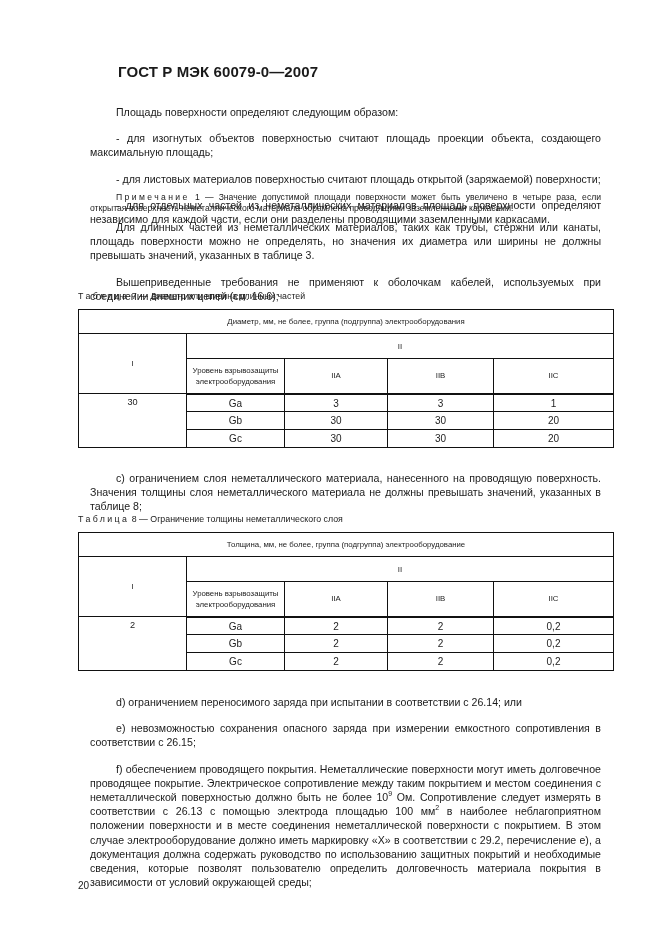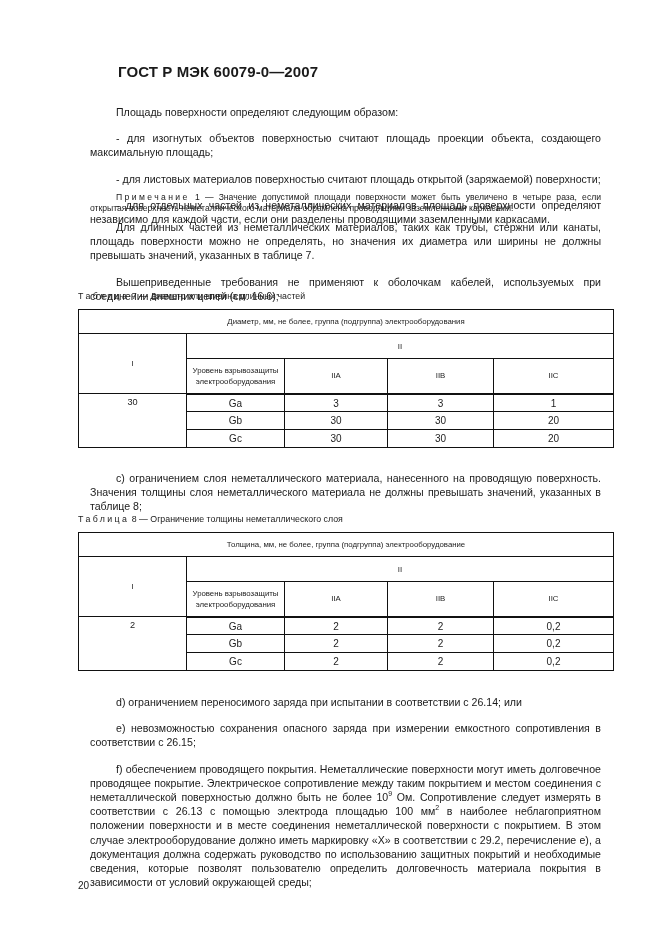--- a/index.html
+++ b/index.html
@@ -51,21 +51,21 @@
   <p class="indent">- для изогнутых объектов поверхностью считают площадь проекции объекта, создающего максимальную площадь;</p>
   <p class="indent">- для листовых материалов поверхностью считают площадь открытой (заряжаемой) поверхности;</p>
   <p class="indent">- для отдельных частей из неметаллических материалов площадь поверхности определяют независимо для каждой части, если они разделены проводящими заземленными каркасами.</p>
 </div>
 
 <div class="text-block note" style="top: 180px;">
   <p class="indent"><span class="spaced">Примечание</span><span> 1 — Значение допустимой площади поверхности может быть увеличено в четыре раза, если открытая поверхность неметаллического материала обрамлена проводящими заземленными каркасами.</span></p>
 </div>
 
 <div class="text-block" style="top: 208px;">
-  <p class="indent">Для длинных частей из неметаллических материалов, таких как трубы, стержни или канаты, площадь поверхности можно не определять, но значения их диаметра или ширины не должны превышать значений, указанных в таблице 7.</p>
+  <p class="indent">Для длинных частей из неметаллических материалов, таких как трубы, стержни или канаты, площадь поверхности можно не определять, но значения их диаметра или ширины не должны превышать значений, указанных в таблице 3.</p>
   <p class="indent">Вышеприведенные требования не применяют к оболочкам кабелей, используемых при соединении внешних цепей (см. 16.6);</p>
 </div>
 
 <div class="caption" style="top: 291px; text-align: center;">
   <span class="spaced">Таблица</span><span> 7 — Диаметр или ширина длинных частей</span>
 </div>
 
 <table class="gost" style="top: 309px; padding-left: 48px;">
   <colgroup>
     <col style="width:108px">

